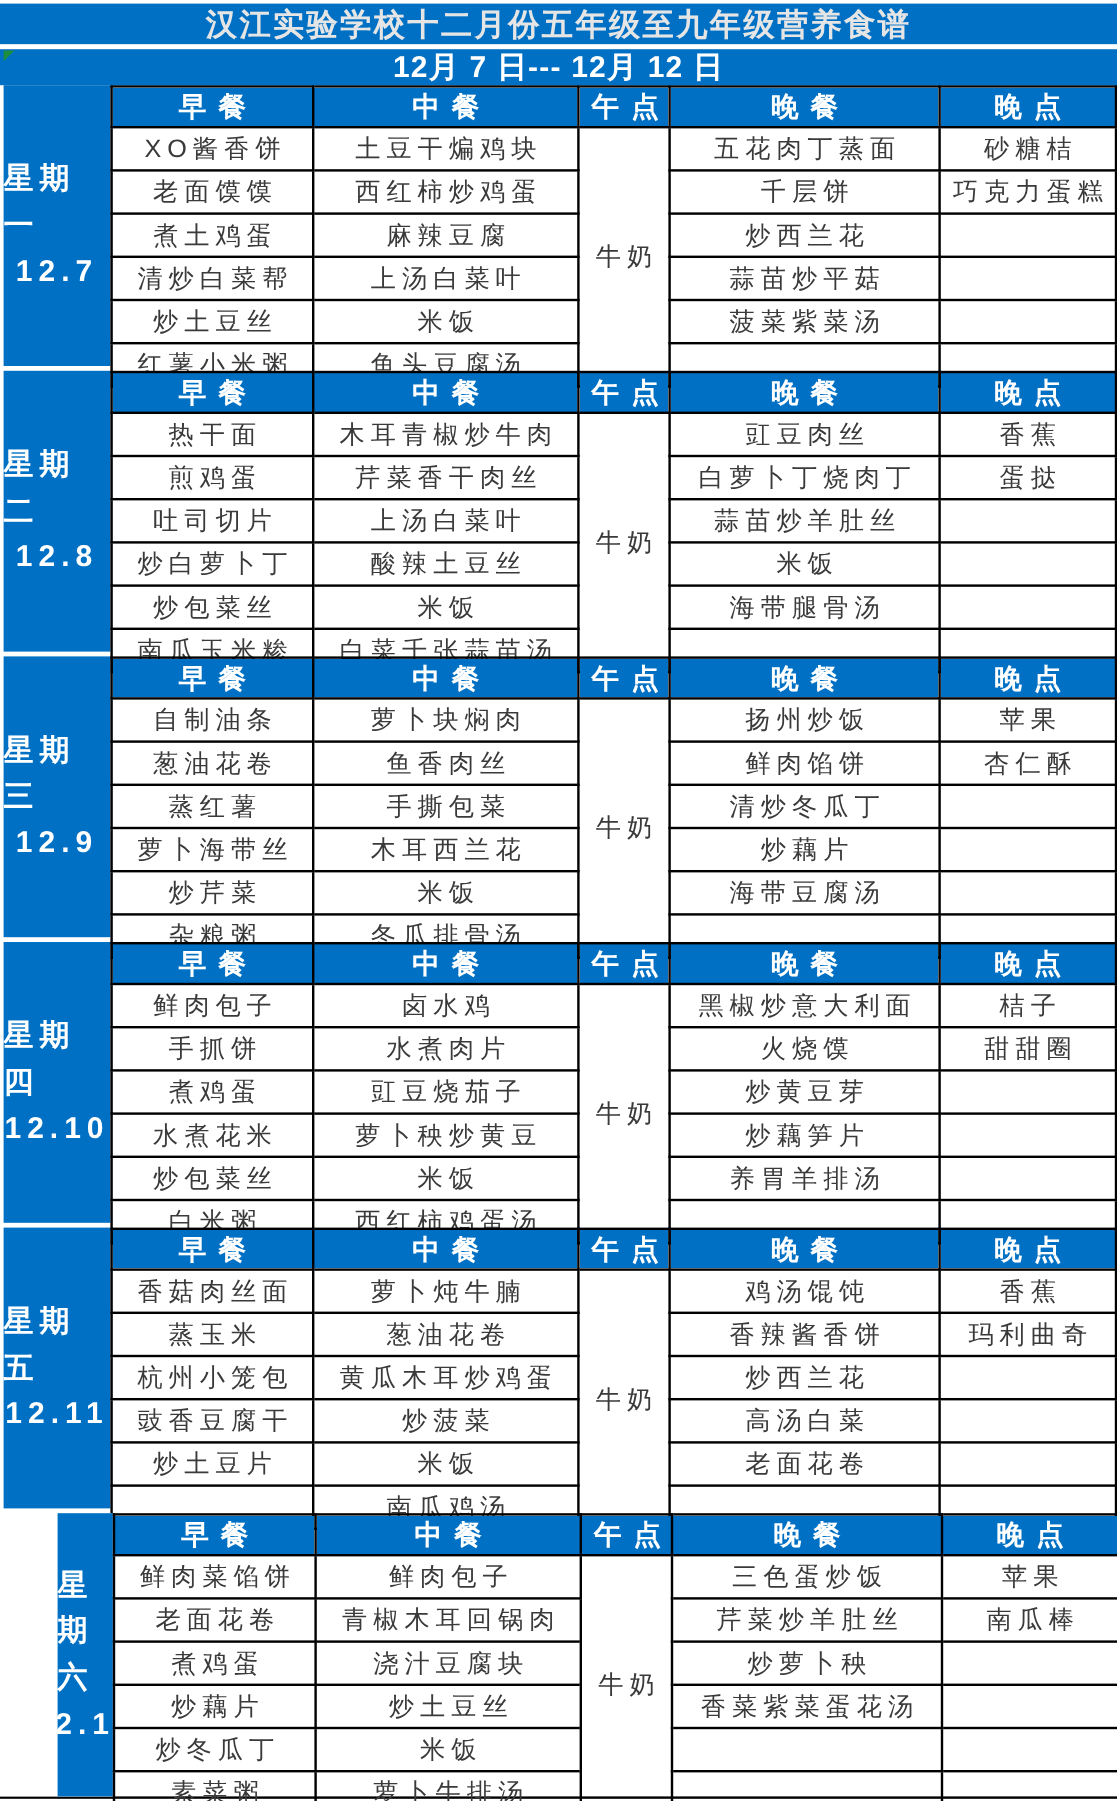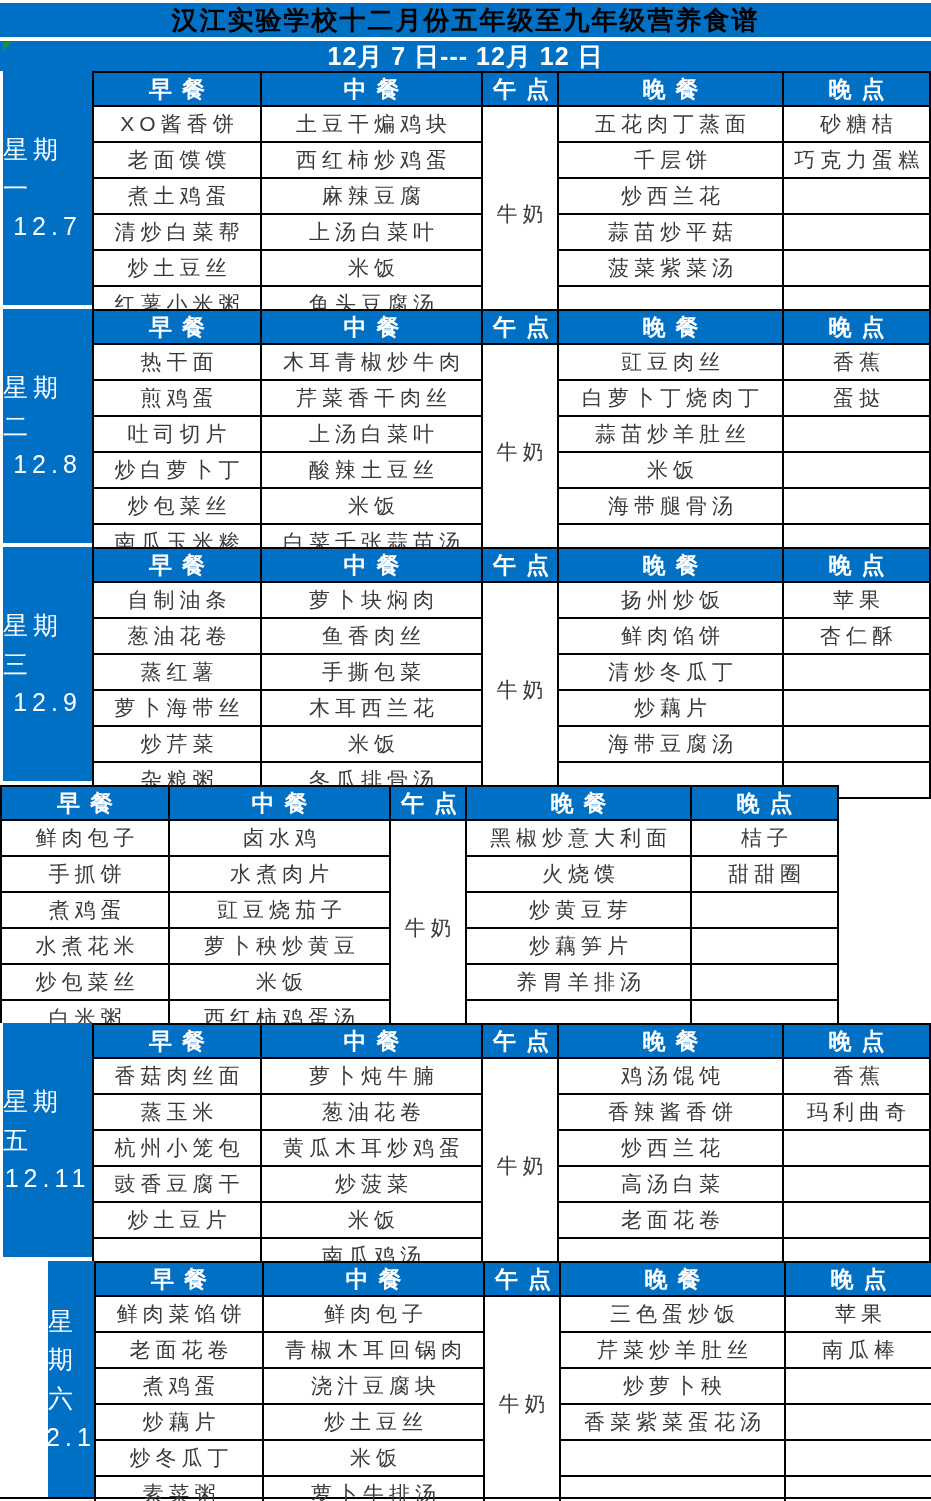--- a/index.html
+++ b/index.html
@@ -8,21 +8,21 @@
     width:931px; height:1501px;
     background:#ffffff;
     font-family:"Liberation Sans", sans-serif;
     overflow:hidden;
   }
   
   .title-bar {
     margin-top:3px;
     height:34px; line-height:34px;
     background:#0070c4;
-    color:#000000; font-weight:bold; font-size:26px;
+    color:#e5e5e5; font-weight:bold; font-size:26px;
     text-align:center; letter-spacing:2px;
   }
   .band-gap { height:4px; background:#ffffff; }
   .date-bar {
     position:relative;
     height:30px; line-height:30px;
     background:#0070c4;
     color:#ffffff; font-weight:bold; font-size:25px;
     text-align:center; letter-spacing:1px;
   }
@@ -37,21 +37,21 @@
   .block:last-child { border-bottom:2px solid #000; height:236px; }
   .day-cell {
     width:94px; box-sizing:border-box;
     background:#ffffff;
     padding:0 0 4px 3px;
   }
   .block:last-child .day-cell { padding-bottom:0;padding-left:48px; }
   .day-inner {
     width:100%; height:100%;
     background:#0070c4;
-    color:#ffffff; font-weight:normal; font-size:25px;
+    color:#ffffff; font-weight:bold; font-size:25px;
     letter-spacing:5px;
     display:flex; flex-direction:column;
     justify-content:center; align-items:center;
     line-height:1.55;
   }
   table.grid {
     width:837px; height:100%;
     border-collapse:collapse; table-layout:fixed;
   }
   table.grid th, table.grid td {
@@ -269,20 +269,26 @@
               <td>杂粮粥</td>
               <td>冬瓜排骨汤</td>
               <td></td>
               <td></td>
             </tr>
           </tbody>
     </table>
   </div>
 
   <div class="block">
+    <div class="day-cell">
+      <div class="day-inner">
+        <div class="day-name">星期四</div>
+        <div class="day-date">12.10</div>
+      </div>
+    </div>
     <table class="grid">
       <colgroup>
         <col style="width:168px">
             <col style="width:221px">
             <col style="width:76px">
             <col style="width:225px">
             <col style="width:147px">
       </colgroup>
       <tbody>
             <tr>

